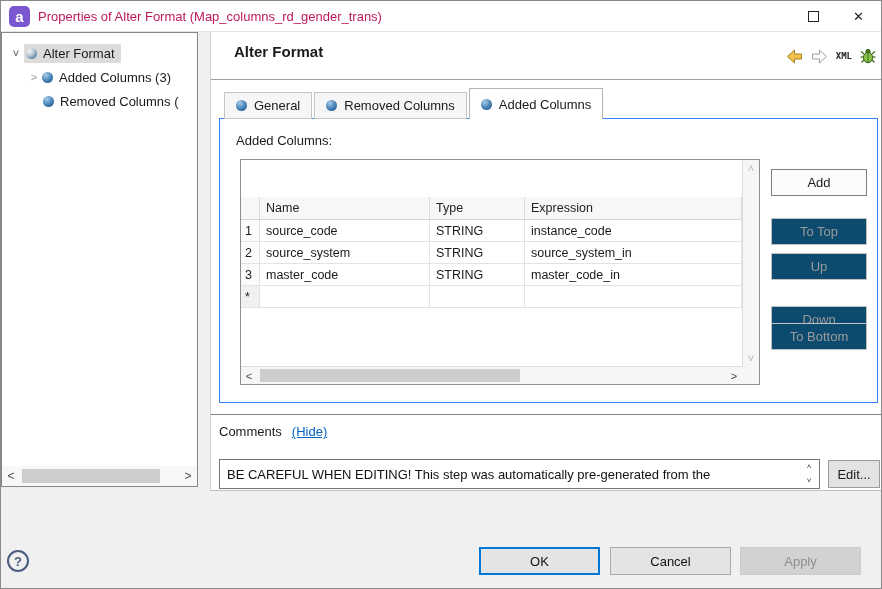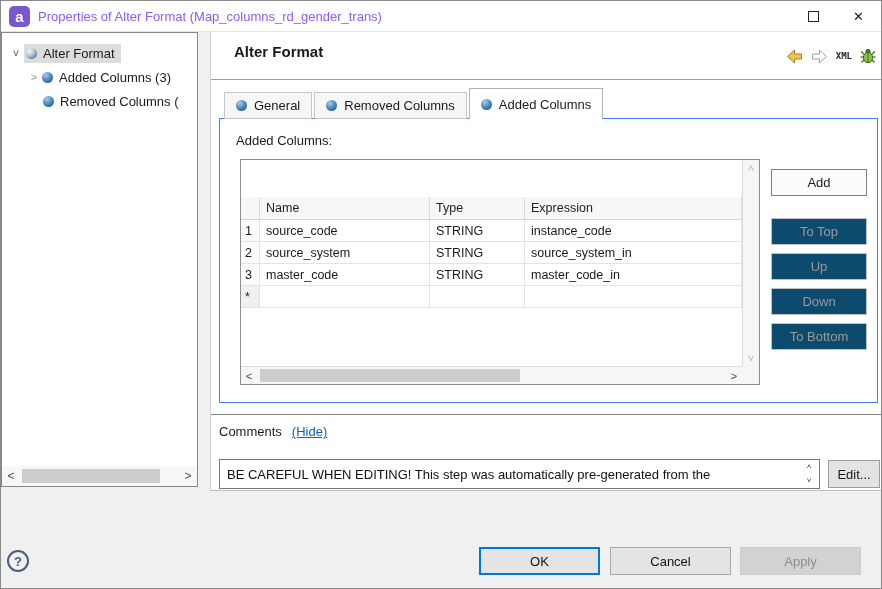--- a/index.html
+++ b/index.html
@@ -15,21 +15,21 @@
   .titlebar {
     position: absolute; left:0; top:0; width:100%; height:31px;
     background:#fff; border-bottom:1px solid #e4e4e4;
     display:flex; align-items:center; padding-left:8px;
   }
   .app-icon {
     width:21px; height:21px; border-radius:5px; background:#7b57cf;
     color:#fff; font-weight:bold; font-size:15px;
     display:grid; place-items:center; margin-right:8px; line-height:1;
   }
-  .title-text { font-size:13px; color:#8b5cf6; }
+  .title-text { font-size:13px; color:#be185d; }
   .win-controls { position:absolute; right:0; top:0; height:31px; display:flex; }
   .win-btn { width:45px; height:31px; display:grid; place-items:center; cursor:default; }
   .maximize-glyph { width:11px; height:11px; border:1px solid #222; }
   .close-glyph { font-size:13px; color:#222; line-height:1; }
 
   
   .tree-panel {
     position:absolute; left:0; top:31px; width:197px; height:455px;
     background:#fff; border:1px solid #868686; overflow:hidden;
   }
@@ -119,21 +119,21 @@
   
   .side-btn {
     position:absolute; left:551px; width:96px; height:27px;
     display:grid; place-items:center; font-size:13px;
     background:#fcfcfc; border:1px solid #7f7f7f; color:#1a1a1a;
   }
   .side-btn.disabled { background:#0c4a6e; border-color:#c2c2c2; color:#9b9b9b; }
   .btn-add { top:50px; }
   .btn-totop { top:99px; }
   .btn-up { top:134px; }
-  .btn-down { top:169px; }
+  .btn-down { top:187px; }
   .btn-tobottom { top:204px; }
 
   .section-sep { position:absolute; left:0; right:0; top:382px; height:1px; background:#828282; }
 
   
   .comments-row { position:absolute; left:8px; top:392px; display:flex; gap:10px; align-items:center; }
   .comments-label { font-size:13px; }
   .hide-link { color:#0563c1; text-decoration:underline; font-size:13px; cursor:pointer; }
   .comment-wrap { position:absolute; left:8px; top:427px; width:601px; height:30px; }
   .comment-field {

